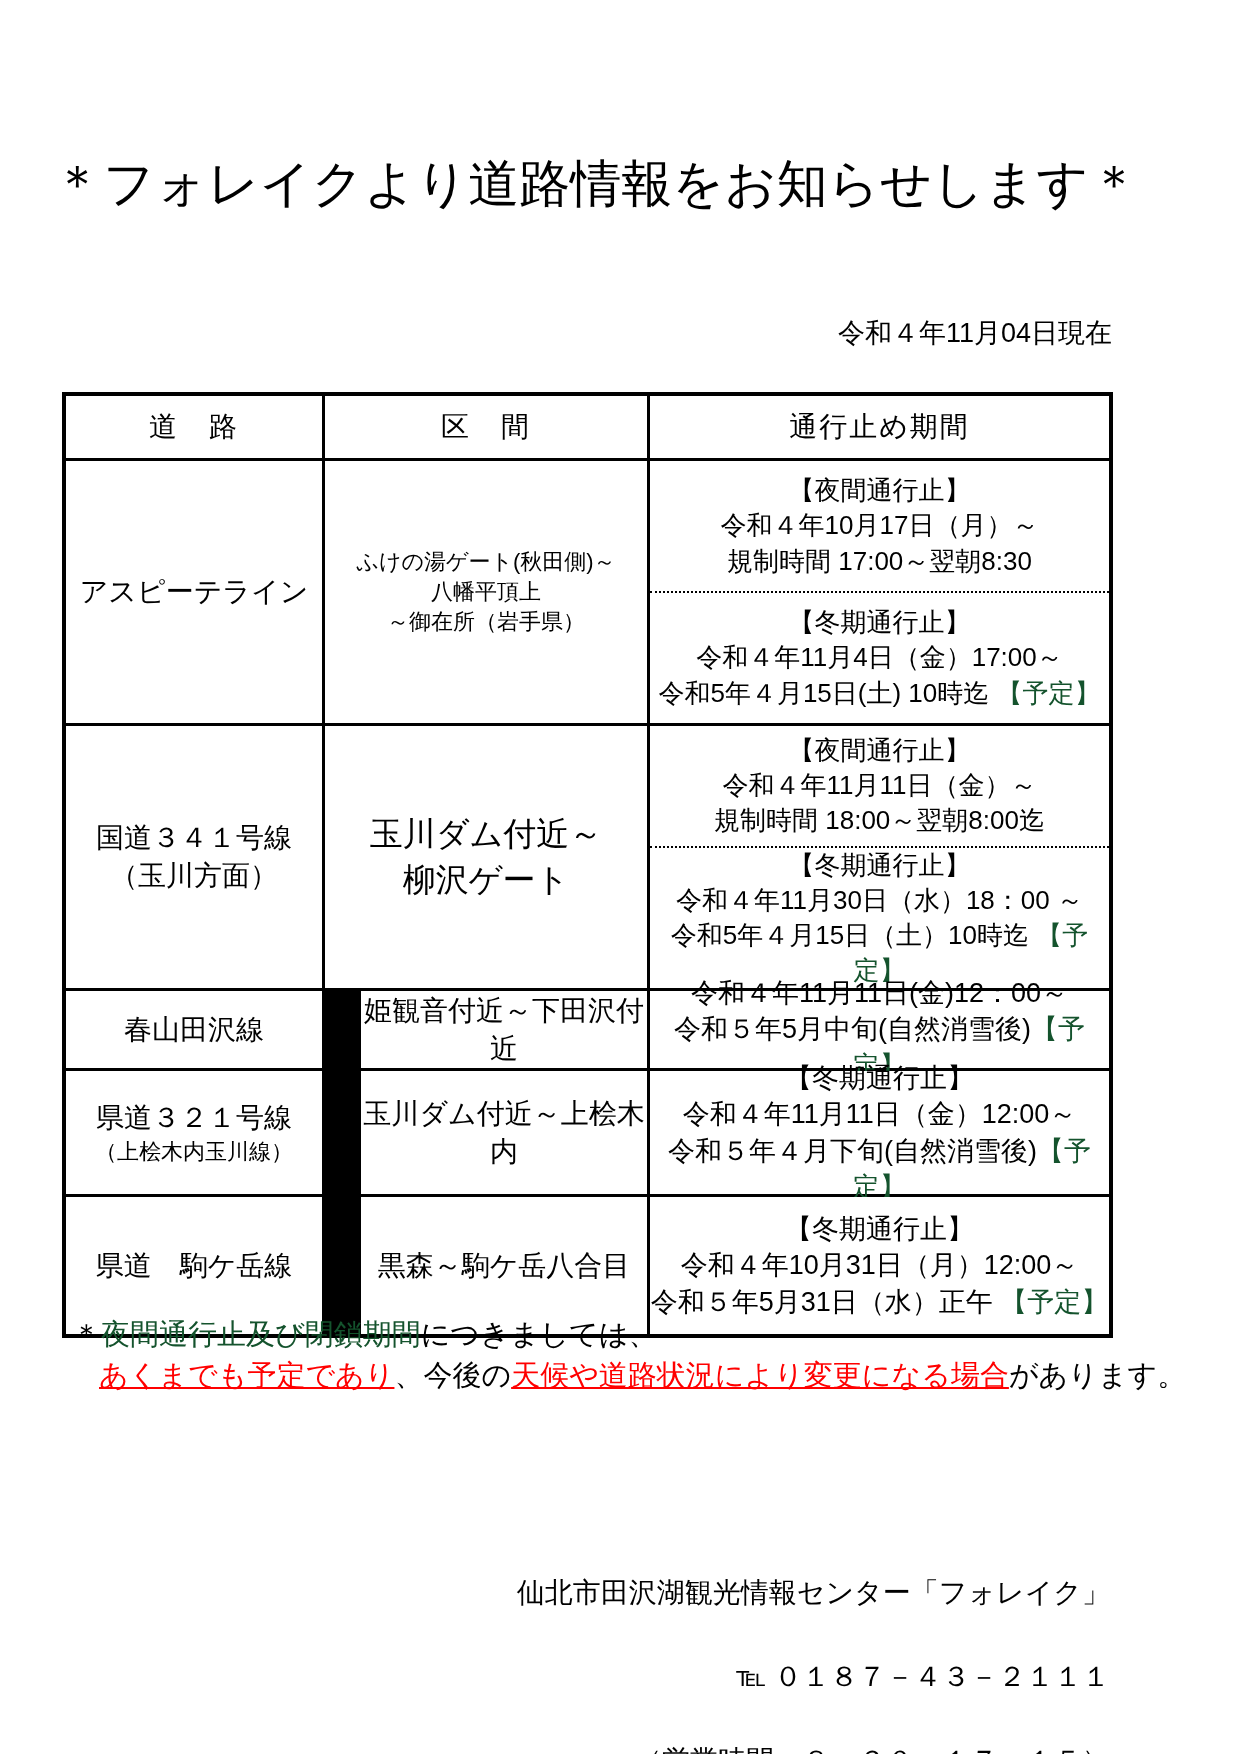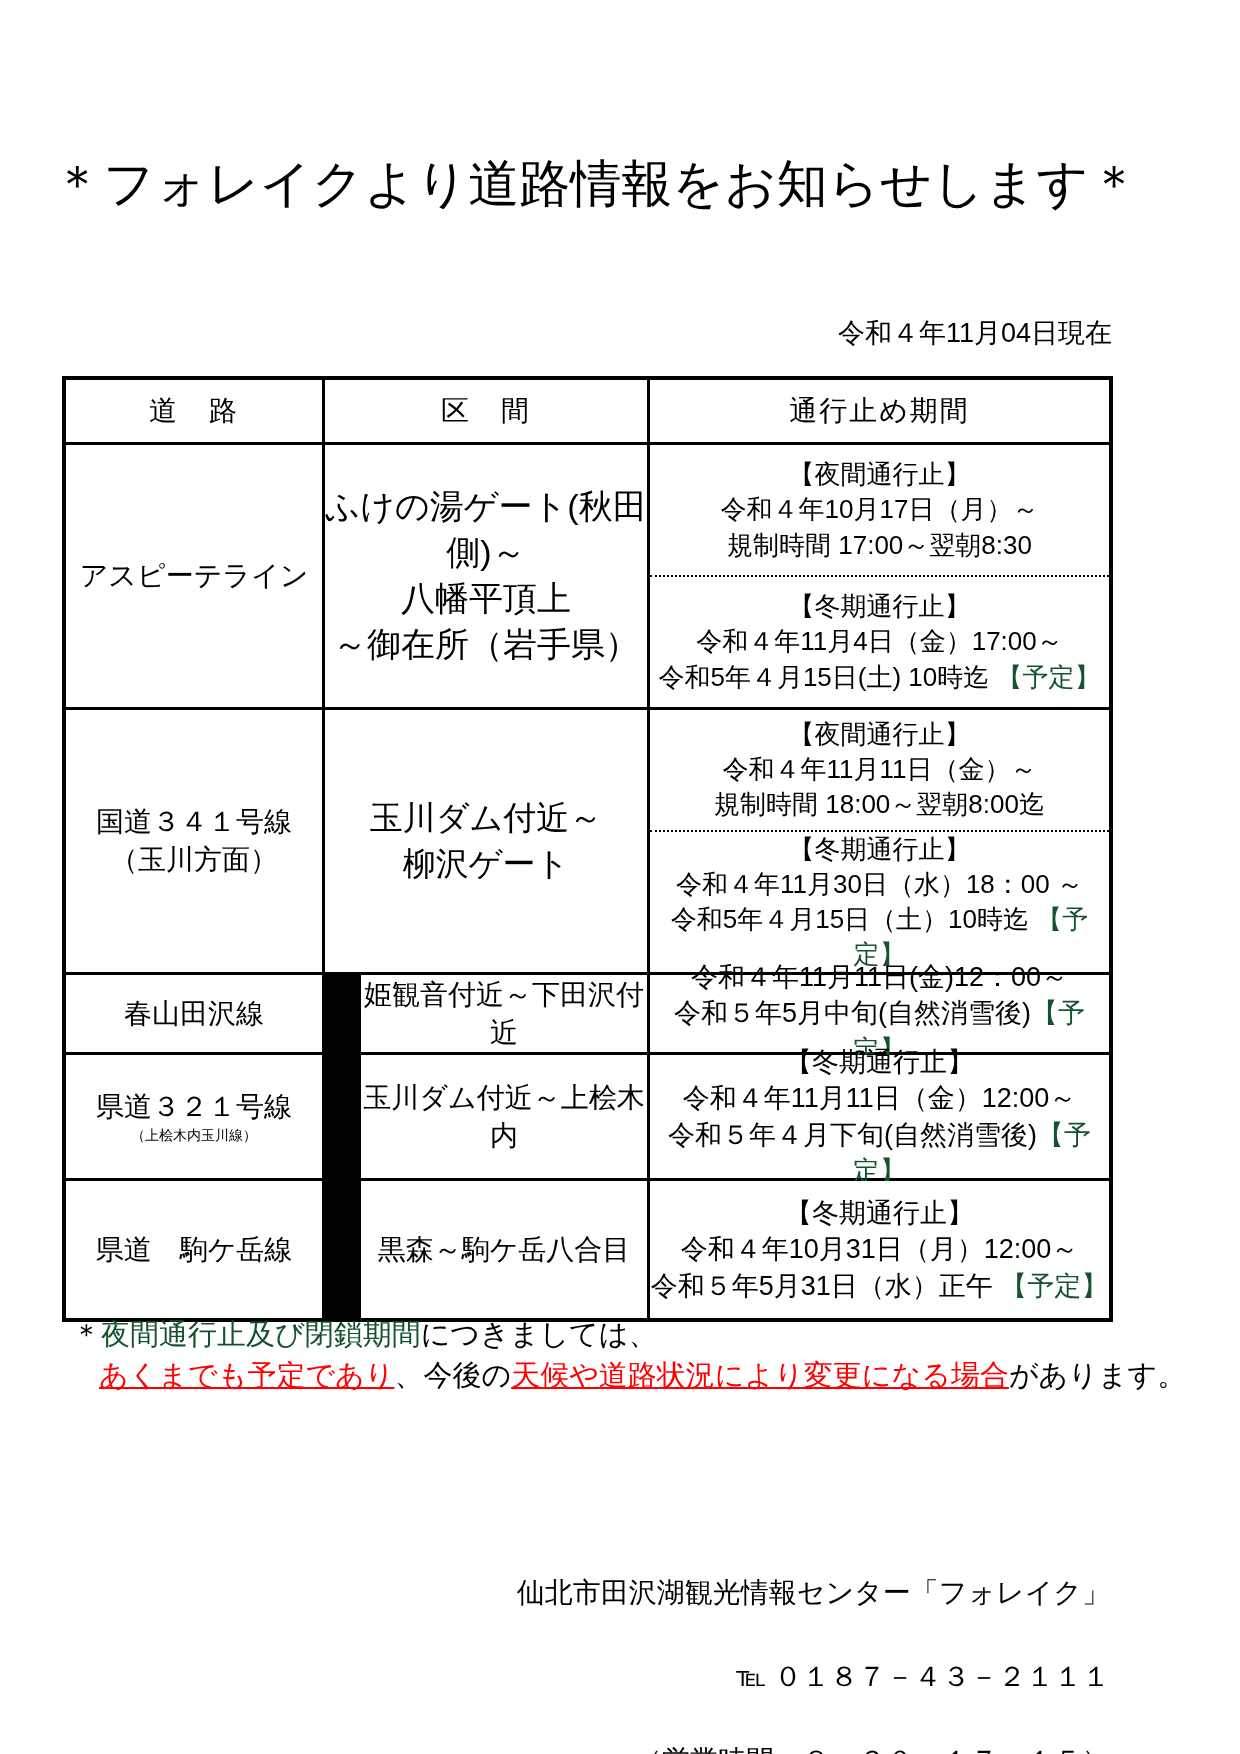--- a/index.html
+++ b/index.html
@@ -10,34 +10,34 @@
   }
   .title {
     position:absolute; left:52px; top:150px; width:1100px;
     font-size:51px; white-space:nowrap; letter-spacing:0px;
   }
   .date {
     position:absolute; top:315px; left:560px; width:552px;
     text-align:right; font-size:27px;
   }
   .roadtable {
-    position:absolute; left:62px; top:376px;
+    position:absolute; left:62px; top:392px;
     display:grid;
     grid-template-columns:256px 322px 459px;
     grid-template-rows:62px 262px 262px 77px 123px 137px;
     background:#000; gap:3px; border:4px solid #000;
   }
   .cell {
     background:#fff; display:flex; flex-direction:column;
     align-items:center; justify-content:center; text-align:center;
   }
   .th { font-size:28px; letter-spacing:2px; }
   .road-cell { font-size:28px; line-height:1.35; }
-  .road-sub { font-size:14px; }
-  .section-cell { font-size:34px; line-height:1.35; }
+  .road-sub { font-size:22px; }
+  .section-cell { font-size:22px; line-height:1.35; }
   .section-big { font-size:33px; line-height:1.4; }
   .section-mid { font-size:28px;margin-left:36px; }
   .period-cell { font-size:26px; line-height:1.35; padding:0; }
   .period-split { justify-content:stretch; }
   .half {
     flex:1; width:100%; display:flex; flex-direction:column;
     align-items:center; justify-content:center;
   }
   .half + .half { border-top:2px dotted #000; }
   .p3 { font-size:27px; }

